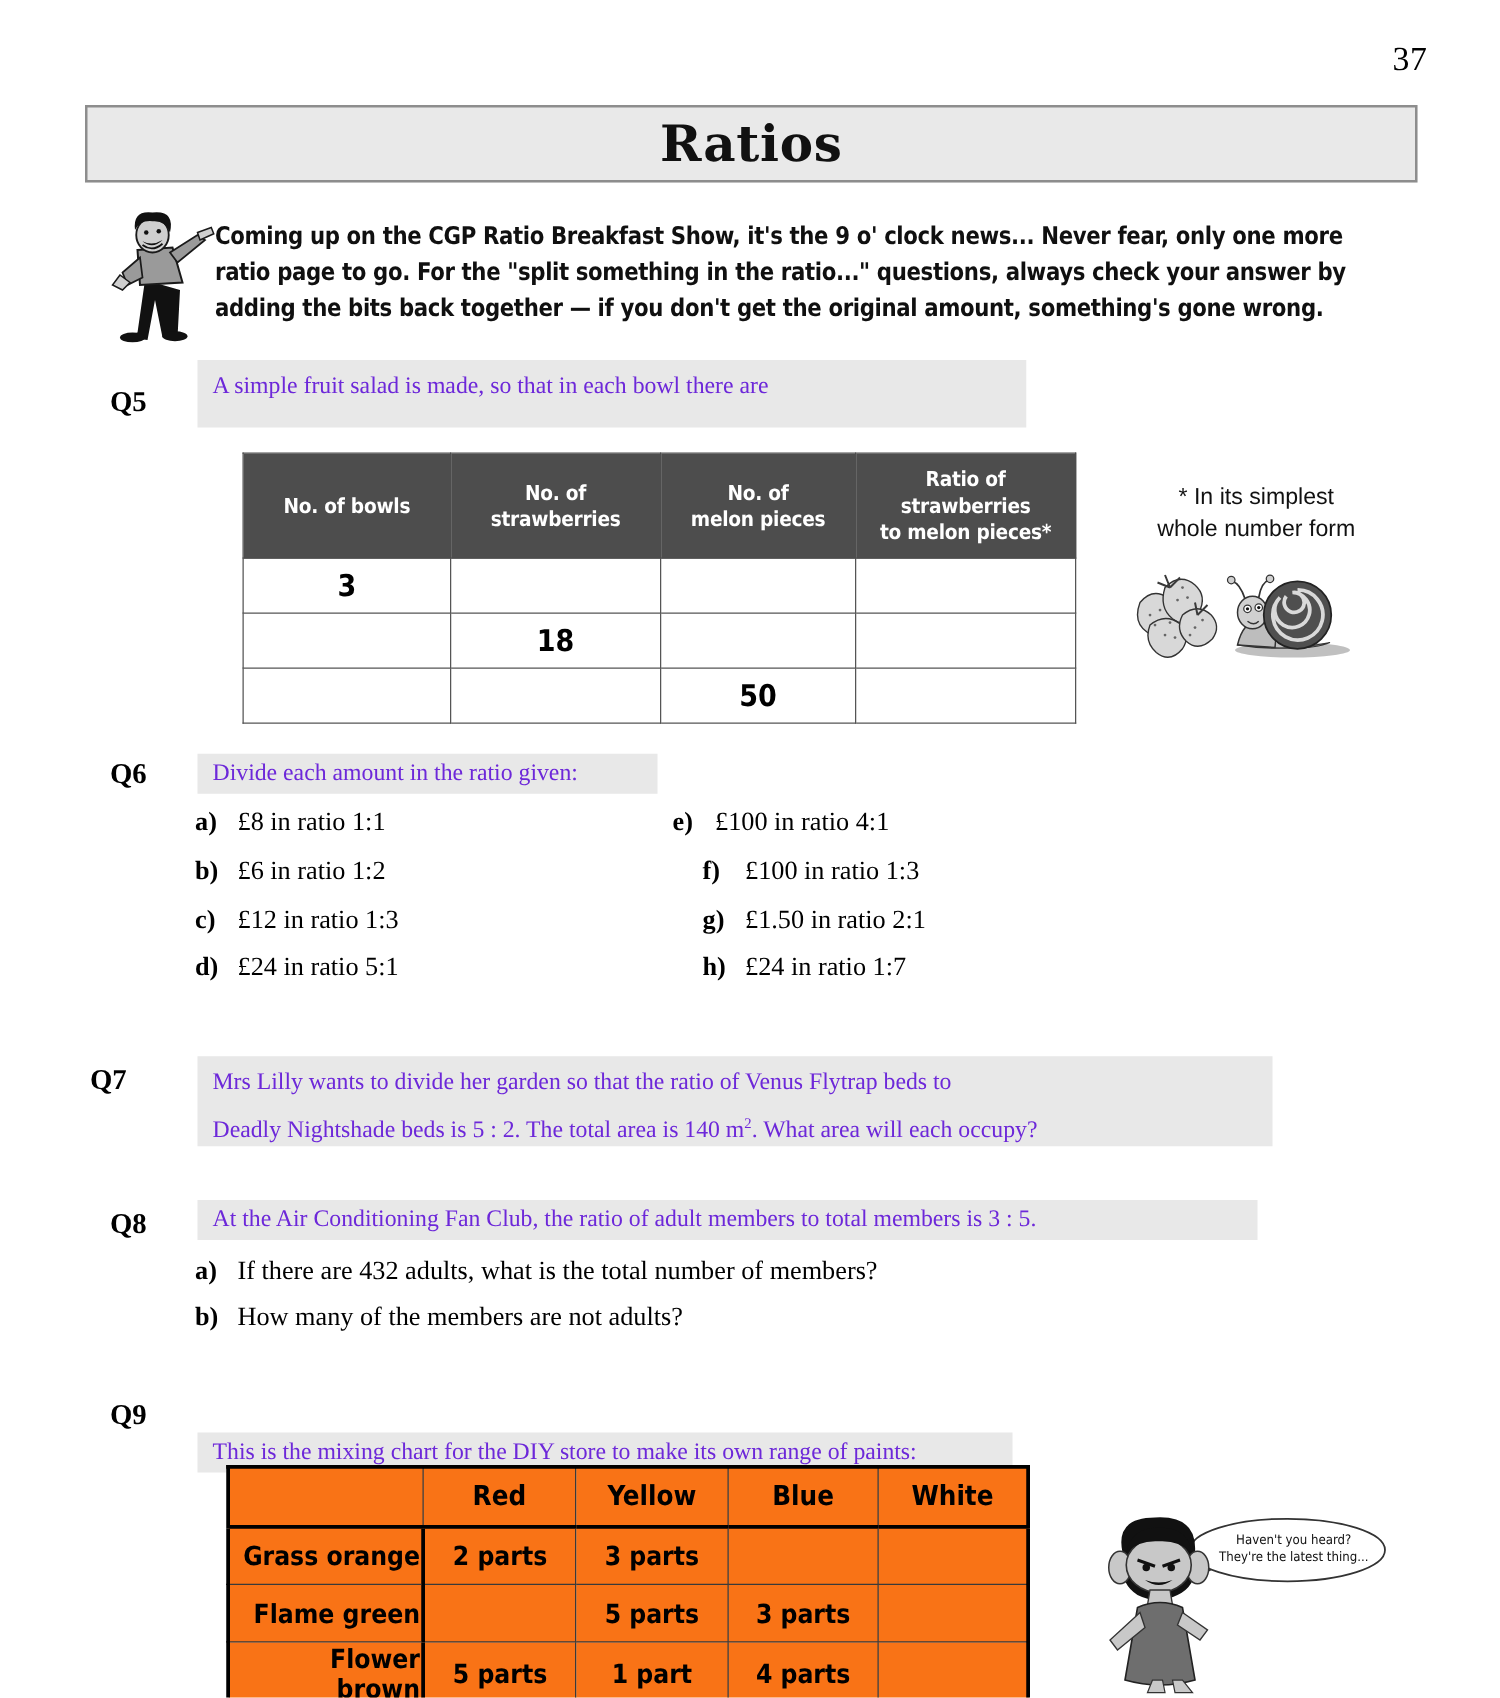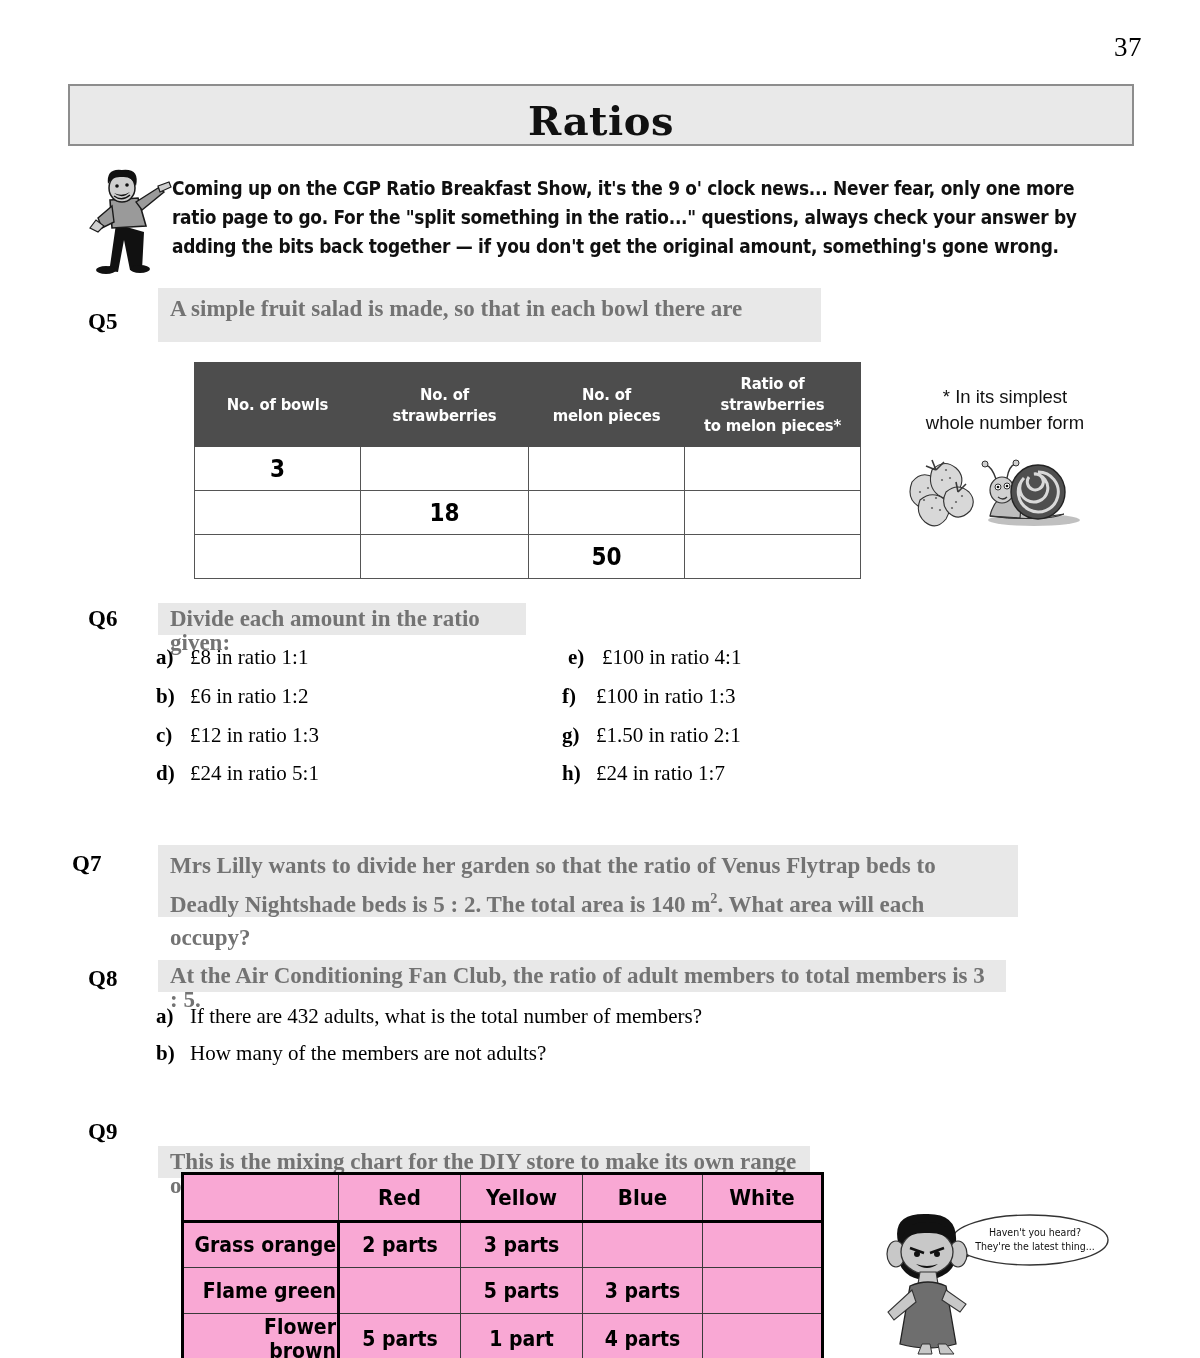--- a/index.html
+++ b/index.html
@@ -28,21 +28,21 @@
   
   .title-banner {
     position: absolute;
     left: 68px;
     top: 84px;
     width: 1066px;
     height: 62px;
     background: #e9e9e9;
     border: 2px solid #8d8d8d;
     display: flex;
-    align-items: flex-end;
+    align-items: center;
     justify-content: center;
   }
   .title-text {
     font-family: "DejaVu Serif", "Liberation Serif", serif;
     font-weight: 700;
     font-size: 40px;
     letter-spacing: 0.5px;
     color: #111;
   }
 
@@ -78,25 +78,24 @@
   .qlabel {
     position: absolute;
     font-family: "Liberation Serif", serif;
     font-weight: 700;
     font-size: 23px;
   }
   .qbox {
     position: absolute;
     background: #e8e8e8;
     font-family: "Liberation Serif", serif;
-    font-size: 23px;
+    font-size: 19px;
     line-height: 33px;
-    color: #737373;
+    color: #6d28d9;
     padding: 4px 10px 4px 12px;
-    font-weight: bold;
   }
   .item {
     position: absolute;
     font-family: "Liberation Serif", serif;
     font-size: 21px;
     white-space: nowrap;
   }
   .item b {
     font-weight: 700;
     display: inline-block;
@@ -169,21 +168,21 @@
     border-collapse: collapse;
     table-layout: fixed;
   }
   .t9 th, .t9 td {
     border: 1px solid #3a3a3a;
     height: 46px;
     text-align: center;
     font-family: "DejaVu Sans Condensed", "DejaVu Sans", sans-serif;
     font-weight: 700;
     font-size: 21px;
-    background: #f9a8d4;
+    background: #f97316;
     color: #000;
   }
   .t9 thead th { height: 48px; font-size: 22px; border-bottom: 3px solid #000; }
   .t9 .rowhead { text-align: right; padding-left: 9px; border-right: 3px solid #000; font-size: 21px; }
   .t9 .ch0 { width: 156px; }
   .t9 .ch1 { width: 122px; }
   .t9 .ch2 { width: 122px; }
   .t9 .ch3 { width: 120px; }
   .t9 .ch4 { width: 120px; }
   .t9 tbody tr:first-child td { border-top: 3px solid #000; }
@@ -359,21 +358,21 @@
 <div class="item" style="left:156px; top:684px;">
   <b>b)</b><span>£6 in ratio 1:2</span>
 </div>
 <div class="item" style="left:156px; top:723px;">
   <b>c)</b><span>£12 in ratio 1:3</span>
 </div>
 <div class="item" style="left:156px; top:761px;">
   <b>d)</b><span>£24 in ratio 5:1</span>
 </div>
 
-<div class="item" style="left:568px; top:645px;">
+<div class="item" style="left:538px; top:645px;">
   <b>e)</b><span>£100 in ratio 4:1</span>
 </div>
 <div class="item" style="left:562px; top:684px;">
   <b>f)</b><span>£100 in ratio 1:3</span>
 </div>
 <div class="item" style="left:562px; top:723px;">
   <b>g)</b><span>£1.50 in ratio 2:1</span>
 </div>
 <div class="item" style="left:562px; top:761px;">
   <b>h)</b><span>£24 in ratio 1:7</span>

